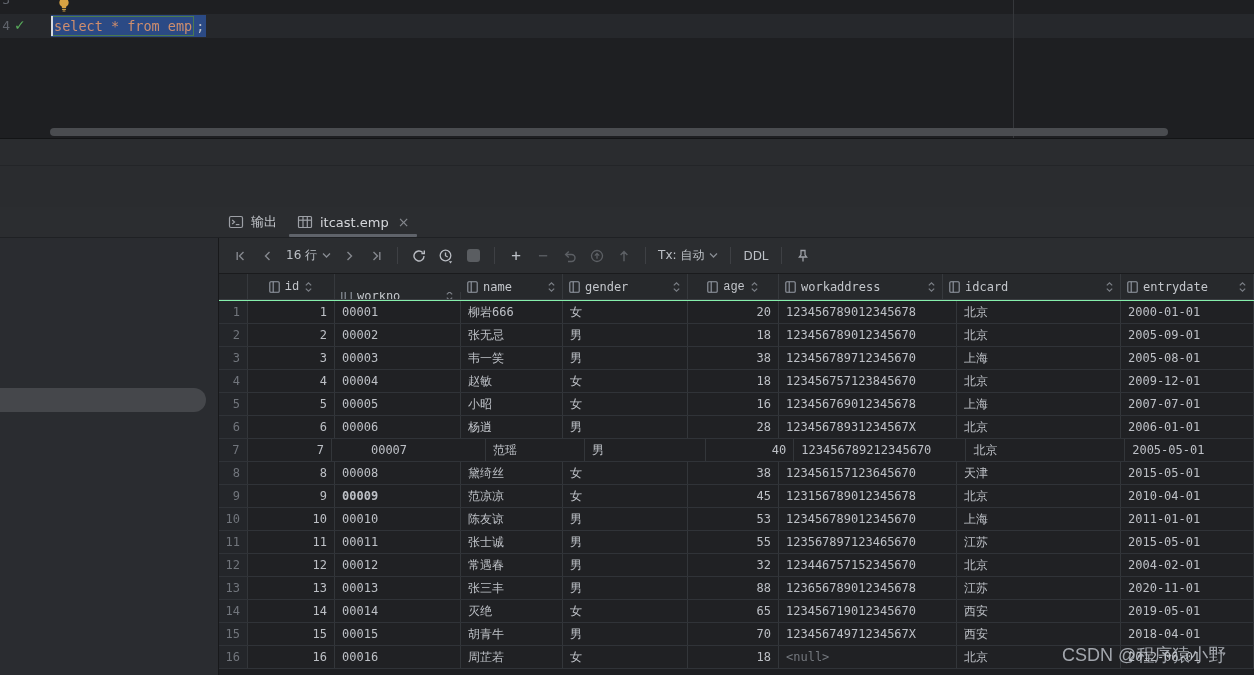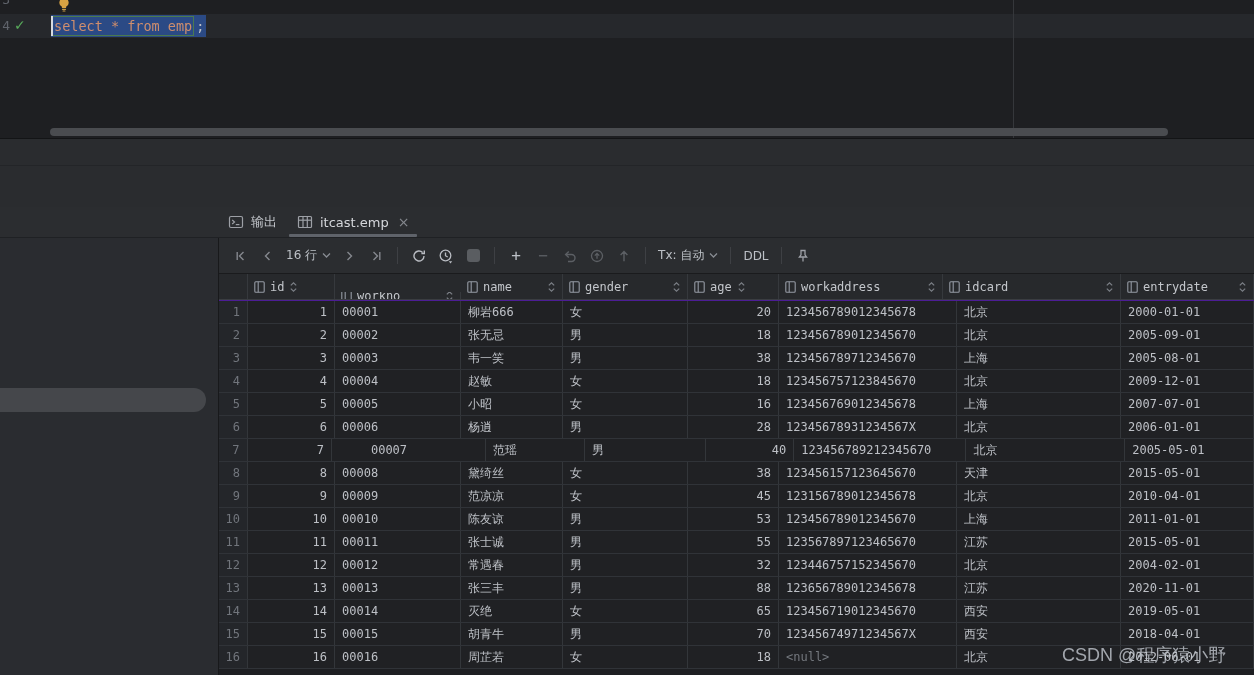--- a/index.html
+++ b/index.html
@@ -27,34 +27,34 @@
   .tabbar{position:absolute;left:0;top:207px;width:1254px;height:30px;background:#2b2d30;border-bottom:1px solid #1f2124;display:flex;align-items:center;}
   .tab{display:flex;align-items:center;gap:7px;height:30px;padding:0 10px;position:relative;font-size:13px;color:#c2c5ca;cursor:default;}
   .tab.first{margin-left:218px;}
   .tab.active{color:#d5d7db;}
   .tab.active .underline{position:absolute;left:2px;right:2px;bottom:0;height:3px;background:#5f636a;border-radius:1px;}
   .tab .close{color:#85888e;font-size:14px;margin-left:2px;}
   
   .content{position:absolute;left:0;top:238px;width:1254px;height:437px;}
   .left-panel{position:absolute;left:0;top:0;width:218px;height:437px;background:#2a2c30;border-right:1px solid #18191b;}
   .lp-bar{position:absolute;left:0;top:150px;width:206px;height:24px;background:#45474b;border-radius:0 12px 12px 0;}
-  .grid-zone{position:absolute;left:219px;top:0;width:1035px;height:437px;background:#4c1d95;}
+  .grid-zone{position:absolute;left:219px;top:0;width:1035px;height:437px;background:#86efac;}
   
   .gtoolbar{position:absolute;left:0;top:0;width:1035px;height:35px;background:#2b2d30;display:flex;align-items:center;padding-left:13px;box-sizing:border-box;gap:9px;}
   .tbtn{display:flex;align-items:center;justify-content:center;width:18px;height:18px;}
   .tsep{width:1px;height:17px;background:#3e4044;margin:0 3px;}
   .tlabel{font-size:12px;color:#bcc0c6;display:flex;align-items:center;gap:5px;white-space:nowrap;}
   .stop-sq{width:13px;height:13px;background:#5a5d61;border-radius:3px;}
   .glyph{font-family:"DejaVu Sans Mono",monospace;font-size:16px;line-height:16px;}
   .bright{color:#bcc0c6;}
   .dim{color:#5c5f64;}
   
   .ghead{position:absolute;left:0;top:35px;width:1035px;height:27px;background:#27292c;border-top:1px solid #1a1b1d;border-bottom:1px solid #3a3d41;display:flex;box-sizing:border-box;font-family:"DejaVu Sans Mono",monospace;font-size:12px;color:#c3c6cb;}
   .hcell{display:flex;align-items:center;gap:5px;border-right:1px solid #36393d;box-sizing:border-box;padding:0 6px;overflow:hidden;white-space:nowrap;}
-  .hcell.right{justify-content:flex-start;}
+  .hcell.right{justify-content:center;font-family:Liberation Mono, monospace;}
   .hcell .spacer{flex:1;}
   
   .grows{position:absolute;left:0;top:63px;width:1035px;height:374px;overflow:hidden;background:#1e1f22;font-family:"DejaVu Sans Mono",monospace;font-size:12px;}
   .grow{display:flex;height:23px;box-sizing:border-box;border-bottom:1px solid #303338;background:#202124;}
   .cell{display:flex;align-items:center;border-right:1px solid #33363a;box-sizing:border-box;padding:0 7px;overflow:hidden;white-space:nowrap;color:#bdc0c6;}
   .cell.right{justify-content:flex-end;}
   .cell.rn{background:#24262a;color:#71757c;justify-content:flex-end;}
   .cell.null{color:#74787e;}
   
   .watermark{position:absolute;left:1062px;top:643px;font-size:18px;color:rgba(195,200,208,0.8);white-space:nowrap;z-index:20;font-family:"Liberation Sans",sans-serif;}
@@ -389,21 +389,21 @@
             <div class="cell" style="width: 102px;">黛绮丝</div>
             <div class="cell" style="width: 125px;">女</div>
             <div class="cell right" style="width: 91px;">38</div>
             <div class="cell" style="width: 178px;">123456157123645670</div>
             <div class="cell" style="width: 164px;">天津</div>
             <div class="cell" style="width: 133px;">2015-05-01</div>
           </div>
           <div class="grow">
             <div class="cell rn" style="width: 29px;">9</div>
             <div class="cell right" style="width: 87px;">9</div>
-            <div class="cell" style="width: 126px;">00009</div>
+            <div class="cell" style="width: 126px; font-weight: bold;">00009</div>
             <div class="cell" style="width: 102px;">范凉凉</div>
             <div class="cell" style="width: 125px;">女</div>
             <div class="cell right" style="width: 91px;">45</div>
             <div class="cell" style="width: 178px;">123156789012345678</div>
             <div class="cell" style="width: 164px;">北京</div>
             <div class="cell" style="width: 133px;">2010-04-01</div>
           </div>
           <div class="grow">
             <div class="cell rn" style="width: 29px;">10</div>
             <div class="cell right" style="width: 87px;">10</div>

